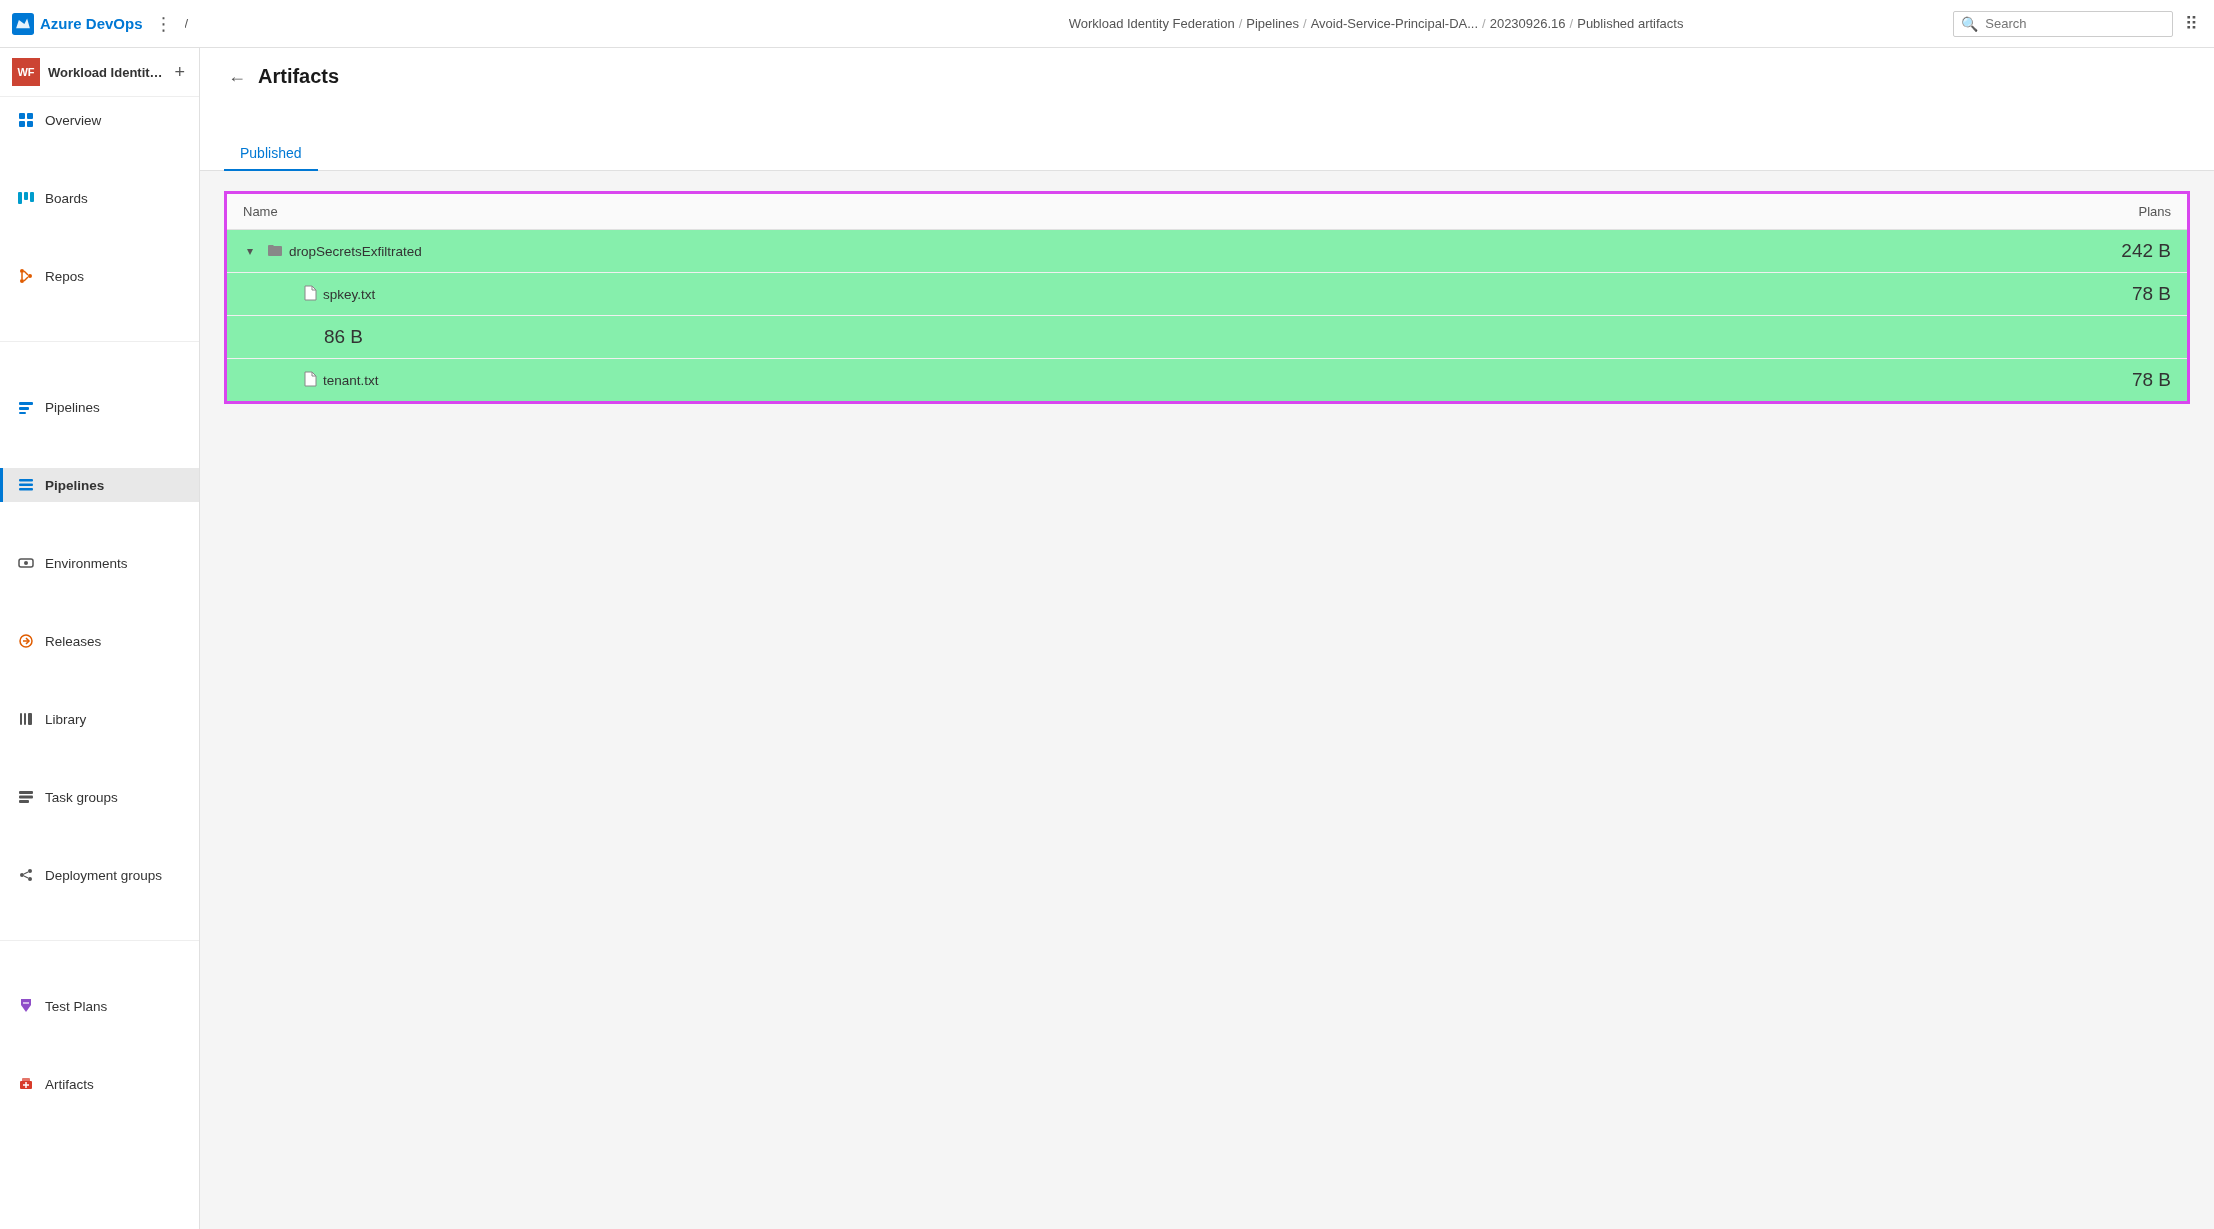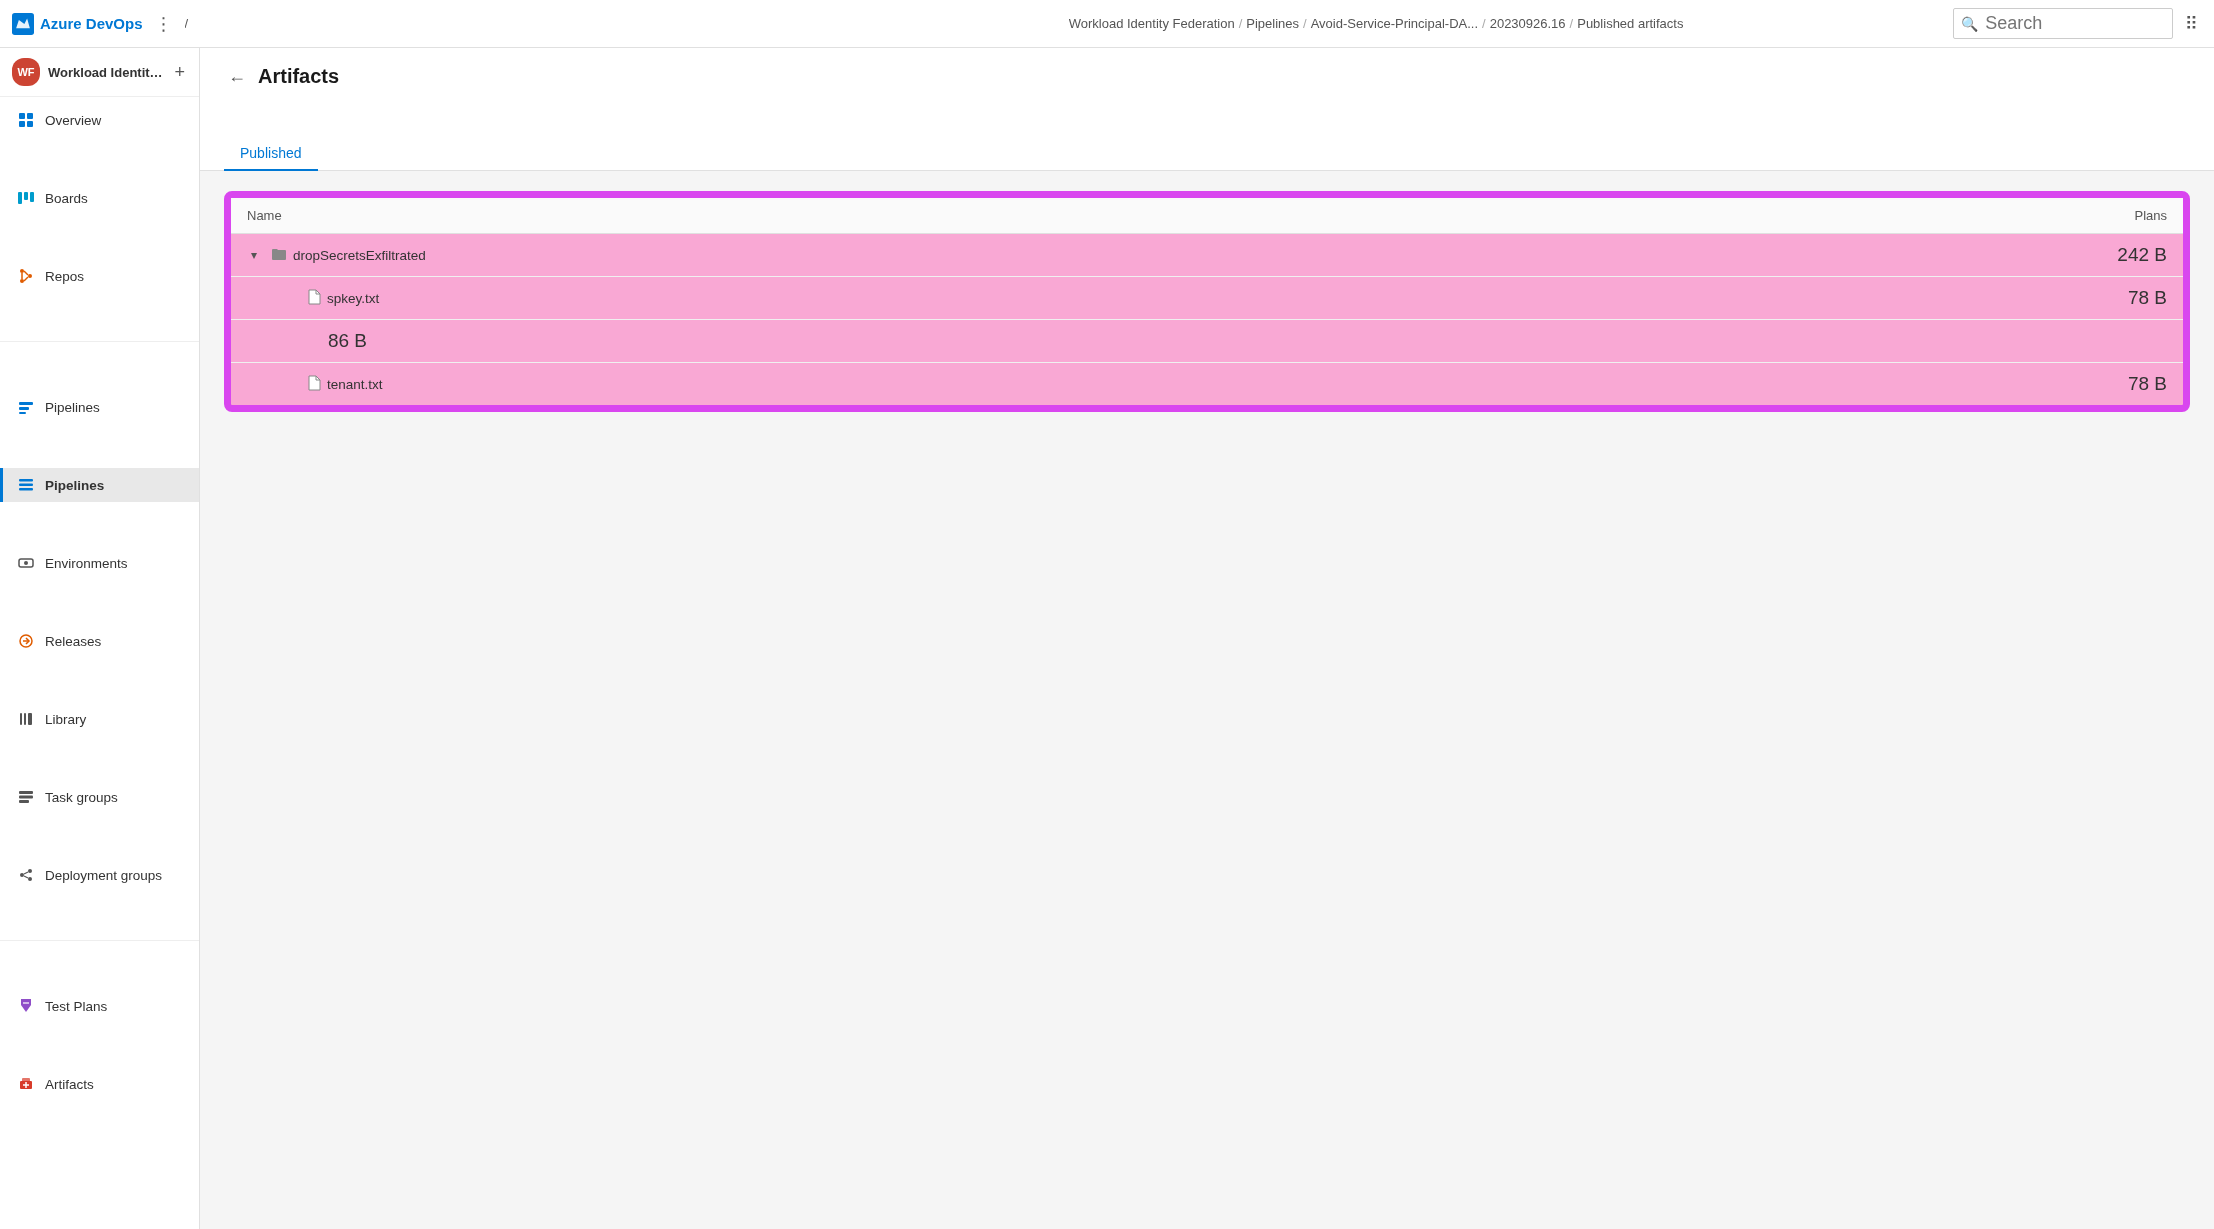--- a/index.html
+++ b/index.html
@@ -11,51 +11,51 @@
       height: 48px; padding: 14px 12px; gap: 8px; flex-shrink: 0; z-index: 10;
     }
     .top-nav .brand { display: flex; align-items: center; gap: 6px; color: #0078d4; font-weight: 600; font-size: 15px; cursor: pointer; white-space: nowrap; }
     .top-nav .brand svg { width: 22px; height: 22px; }
     .top-nav .more-btn { background: none; border: none; cursor: pointer; color: #555; font-size: 18px; padding: 2px 4px; border-radius: 3px; }
     .breadcrumb { display: flex; align-items: center; gap: 4px; color: #555; font-size: 13px; flex: 1; overflow: hidden; }
     .breadcrumb span { white-space: nowrap; }
     .breadcrumb .sep { color: #aaa; }
     .breadcrumb a { color: #555; text-decoration: none; cursor: pointer; }
     .search-box { display: flex; align-items: center; border: 1px solid #ccc; border-radius: 2px; padding: 4px 8px; background: #fff; gap: 6px; min-width: 220px; }
-    .search-box input { border: none; outline: none; font-size: 18px; color: #3b82f6; width: 160px; background: transparent; }
+    .search-box input { border: none; outline: none; font-size: 13px; color: #3b82f6; width: 160px; background: transparent; }
     .search-icon-top { color: #888; font-size: 14px; }
     .grid-btn { background: none; border: none; cursor: pointer; color: #555; font-size: 18px; padding: 4px; }
 
     
     .layout { display: flex; flex: 1; overflow: hidden; }
 
     
     .sidebar { width: 200px; background: #fff; border-right: 1px solid #e0e0e0; display: flex; flex-direction: column; overflow-y: auto; flex-shrink: 0; }
     .sidebar-header { display: flex; align-items: center; padding: 10px 12px; gap: 8px; border-bottom: 1px solid #eee; }
-    .sidebar-avatar { width: 28px; height: 28px; border-radius: 12px; background: #c43; color: #fff; display: flex; align-items: center; justify-content: center; font-weight: 700; font-size: 11px; flex-shrink: 0; }
+    .sidebar-avatar { width: 28px; height: 28px; border-radius: 0; background: #c43; color: #fff; display: flex; align-items: center; justify-content: center; font-weight: 700; font-size: 11px; flex-shrink: 0; }
     .sidebar-project { font-size: 13px; font-weight: 600; color: #333; flex: 1; overflow: hidden; text-overflow: ellipsis; white-space: nowrap; }
     .sidebar-add { background: none; border: none; cursor: pointer; color: #555; font-size: 18px; padding: 2px; }
     .sidebar-nav { display: flex; flex-direction: column; padding: 6px 0; gap: 44px; }
     .nav-item { display: flex; align-items: center; gap: 10px; padding: 8px 14px; cursor: pointer; color: #333; font-size: 13.5px; border-left: 3px solid transparent; text-decoration: none; }
     .nav-item.active { background: #e8e8e8; border-left: 3px solid #0078d4; font-weight: 600; }
     .nav-icon { width: 18px; height: 18px; display: flex; align-items: center; justify-content: center; flex-shrink: 0; }
     .nav-section-divider { height: 1px; background: #eee; margin: 4px 0; }
 
     
     .main { flex: 1; overflow-y: auto; background: #f5f5f5; display: flex; flex-direction: column; }
     .main-header { background: #fff; padding: 16px 24px 0; border-bottom: 1px solid #e0e0e0; flex-shrink: 0; }
     .back-title { display: flex; align-items: center; gap: 8px; margin-bottom: 12px; }
     .back-btn { background: none; border: none; cursor: pointer; color: #555; font-size: 18px; padding: 2px 4px; }
     .page-title { font-size: 20px; font-weight: 600; color: #1a1a1a; }
     .tabs { display: flex; gap: 0; }
     .tab { padding: 8px 16px; cursor: pointer; font-size: 14px; color: #555; border-bottom: 2px solid transparent; margin-bottom: -1px; margin-top: 36px; }
     .tab.active { color: #0078d4; border-bottom: 2px solid #0078d4; font-weight: 500; }
 
     .main-content { padding: 20px 24px; flex: 1; }
-    .artifacts-table { background: #f9a8d4; border: 7px solid #d946ef; border-radius: 8px; }
+    .artifacts-table { background: #86efac; border: 3px solid #d946ef; border-radius: 0; }
     .table-header { display: flex; align-items: center; padding: 10px 16px; border-bottom: 1px solid #e0e0e0; background: #fafafa; }
     .col-name { flex: 1; font-size: 13px; color: #555; font-weight: 500; }
     .col-size { width: 120px; text-align: right; font-size: 13px; color: #555; font-weight: 500; }
     .table-row { display: flex; align-items: center; padding: 10px 16px; border-bottom: 1px solid #f0f0f0; }
     .table-row:last-child { border-bottom: none; }
     .row-name { flex: 1; display: flex; align-items: center; gap: 6px; font-size: 13.5px; color: #333; }
     .row-size { width: 120px; text-align: right; font-size: 19px; color: #333; }
     .expand-btn { background: none; border: none; cursor: pointer; color: #555; font-size: 12px; padding: 2px 4px; margin-right: 4px; }
     .file-icon { color: #555; font-size: 14px; }
     .folder-icon { color: #888; font-size: 14px; }

